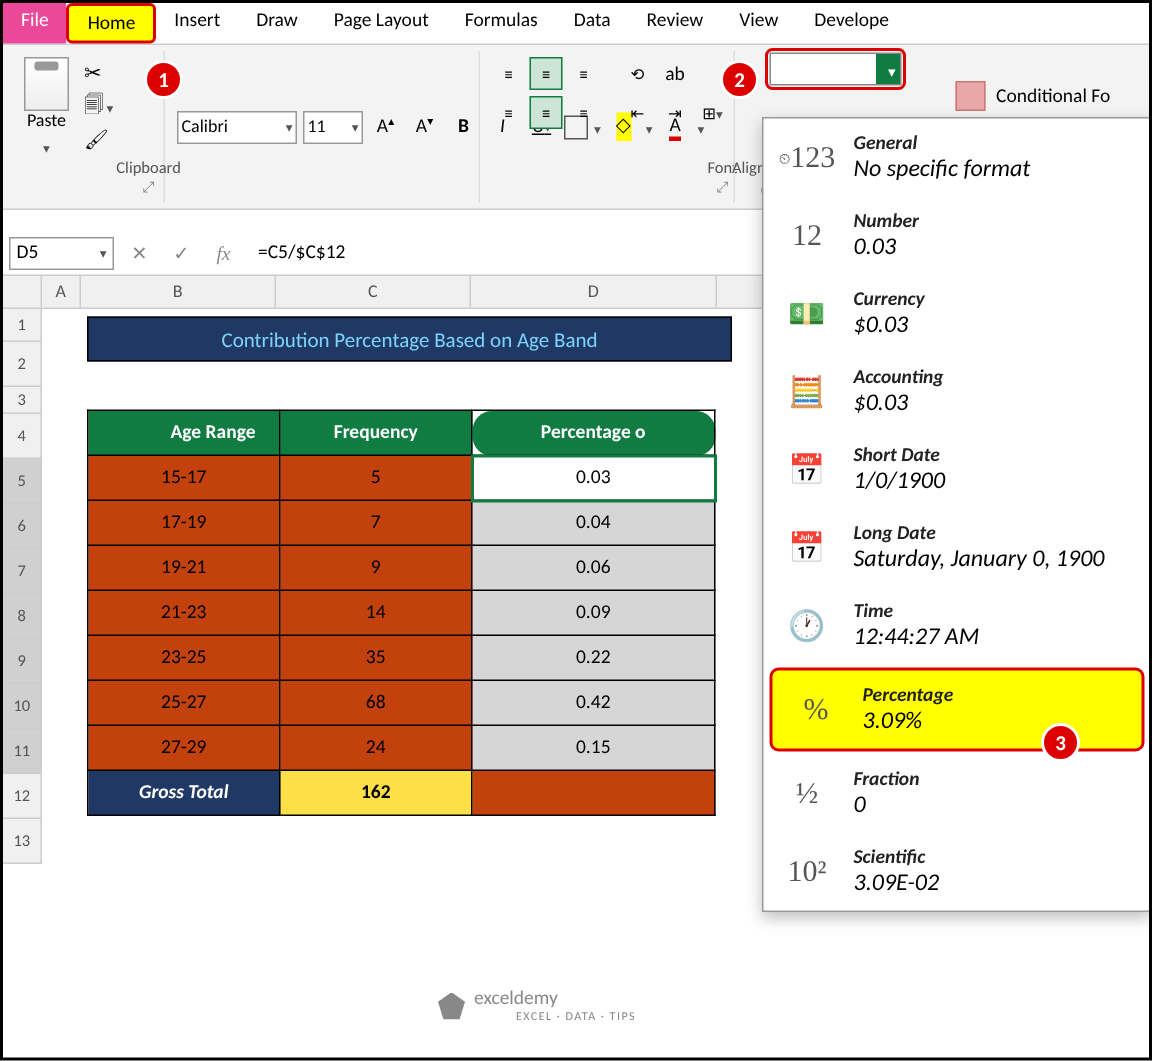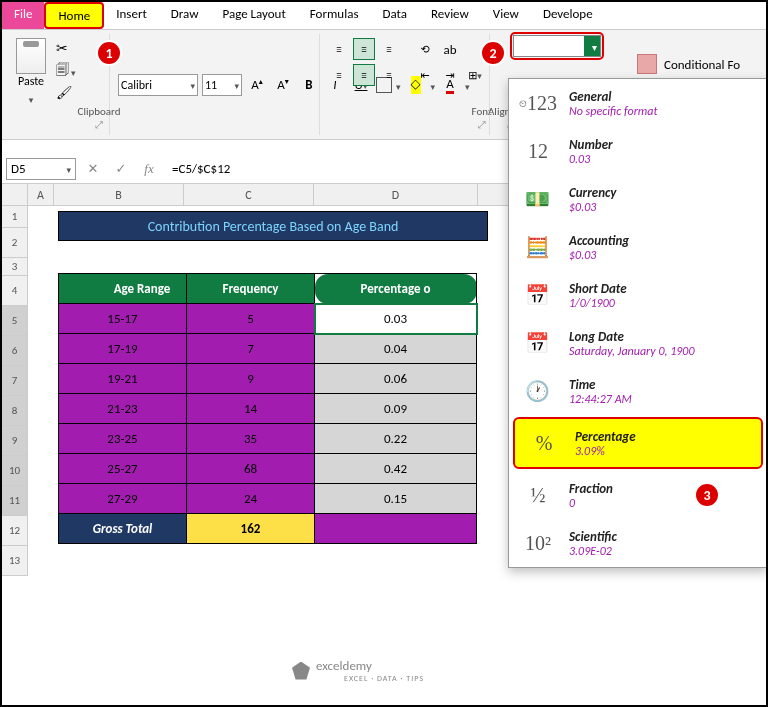--- a/index.html
+++ b/index.html
@@ -70,39 +70,39 @@
 .rowwrap { display:flex; }
 .rh { width:26px; background:#f0f0f0; border-right:1px solid #ccc; border-bottom:1px solid #ccc; text-align:center; font-size:11px; color:#555; display:flex; align-items:center; justify-content:center; }
 .rh.sel { background:#d0d0d0; }
 
 
 .title-banner { position:absolute; left:56px; top:27px; width:430px; height:30px; background:#1f3864; color:#7dd3fc; font-weight:normal; font-size:14px; display:flex; align-items:center; justify-content:center; border:1px solid #000; }
 
 
 .data-table { position:absolute; left:56px; top:89px; border-collapse:collapse; }
 .data-table th { background:#107c41; color:#fff; font-size:13px; padding:6px 8px; border:1px solid #000; height:30px; }
-.data-table td { background:#a21caf; text-align:center; font-size:13px; padding:5px 8px; border:1px solid #000; height:30px; }
+.data-table td { background:#c2410c; text-align:center; font-size:13px; padding:5px 8px; border:1px solid #000; height:30px; }
 .data-table .sel-cell { background:#d6d6d6; }
 .data-table .active-cell { background:#fff; outline:2px solid #107c41; outline-offset:-1px; }
 .data-table .total-row td:first-child { background:#1f3864; color:#fff; font-style:italic; font-weight:bold; }
 .data-table .total-row td:nth-child(2) { background:#fde047; font-weight:bold; }
 
 
 .grid-rows .rowwrap { height:30px; }
 .grid-rows .rowwrap:first-child { height:22px; }
 .grid-rows .rowwrap:nth-child(3) { height:18px; }
 
 
 .fmt-panel { position:absolute; left:506px; top:76px; width:260px; background:#fff; border:1px solid #999; box-shadow:0 4px 10px rgba(0,0,0,0.25); z-index:10; }
 .fmt-item { display:flex; align-items:center; gap:14px; padding:9px 12px; cursor:pointer; }
 .fmt-item.highlight { background:#ffff00; border:2px solid #d00; border-radius:6px; margin:2px 4px; position:relative; }
 .fmt-ico { width:34px; height:30px; display:flex; align-items:center; justify-content:center; font-size:20px; color:#555; font-family:serif; flex-shrink:0; }
 .fmt-text { display:flex; flex-direction:column;font-style:italic; }
 .fmt-name { font-size:13px; font-weight:600; color:#222; }
-.fmt-sample { font-size:12px; color:#a21caf; }
+.fmt-sample { font-size:16px; color:#000000; }
 
 
 .badge { position:absolute; width:26px; height:26px; background:#d00; color:#fff; border-radius:50%; display:flex; align-items:center; justify-content:center; font-weight:bold; font-size:14px; border:2px solid #fff; z-index:20; }
 .b1 { left:94px; top:38px; }
 .b2 { left:478px; top:38px; }
 .b3 { left:692px; top:480px; }
 
 
 .wmark { position:absolute; left:290px; top:656px; display:flex; align-items:center; gap:6px; color:#888; font-size:13px; z-index:5; }
 .wmark-icon { width:18px; height:18px; background:#888; clip-path:polygon(50% 0,100% 35%,80% 100%,20% 100%,0 35%); }

